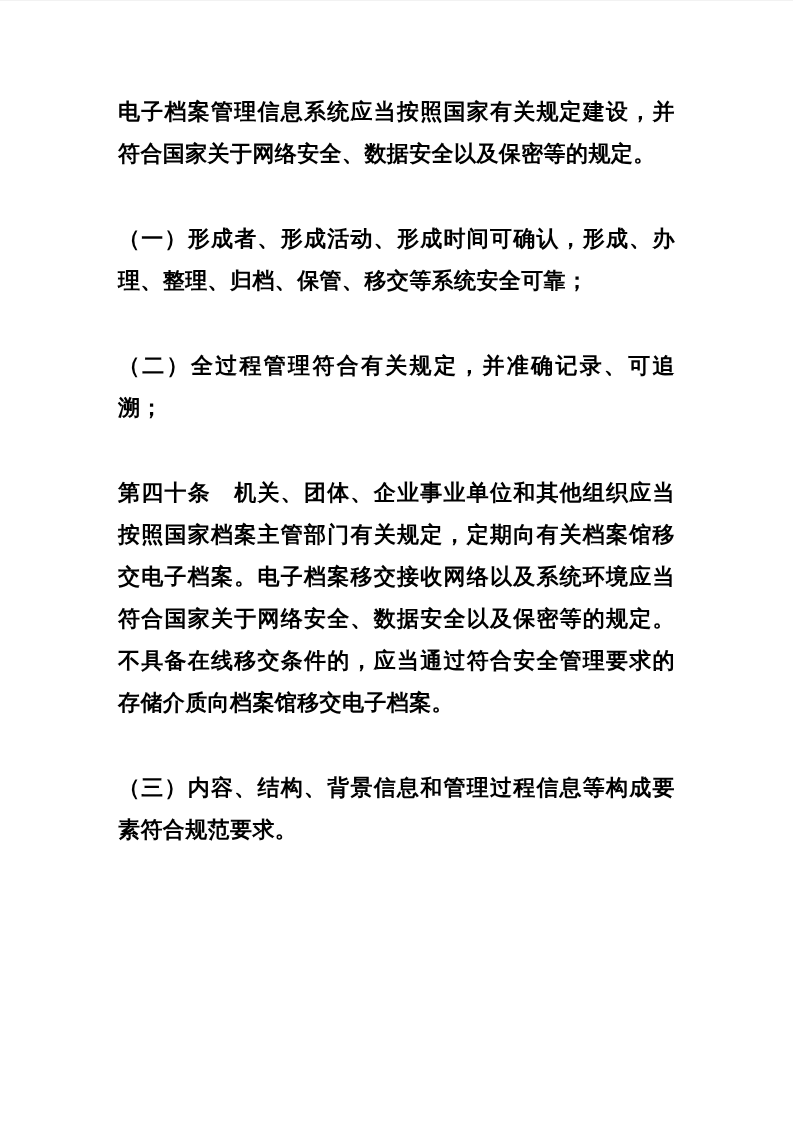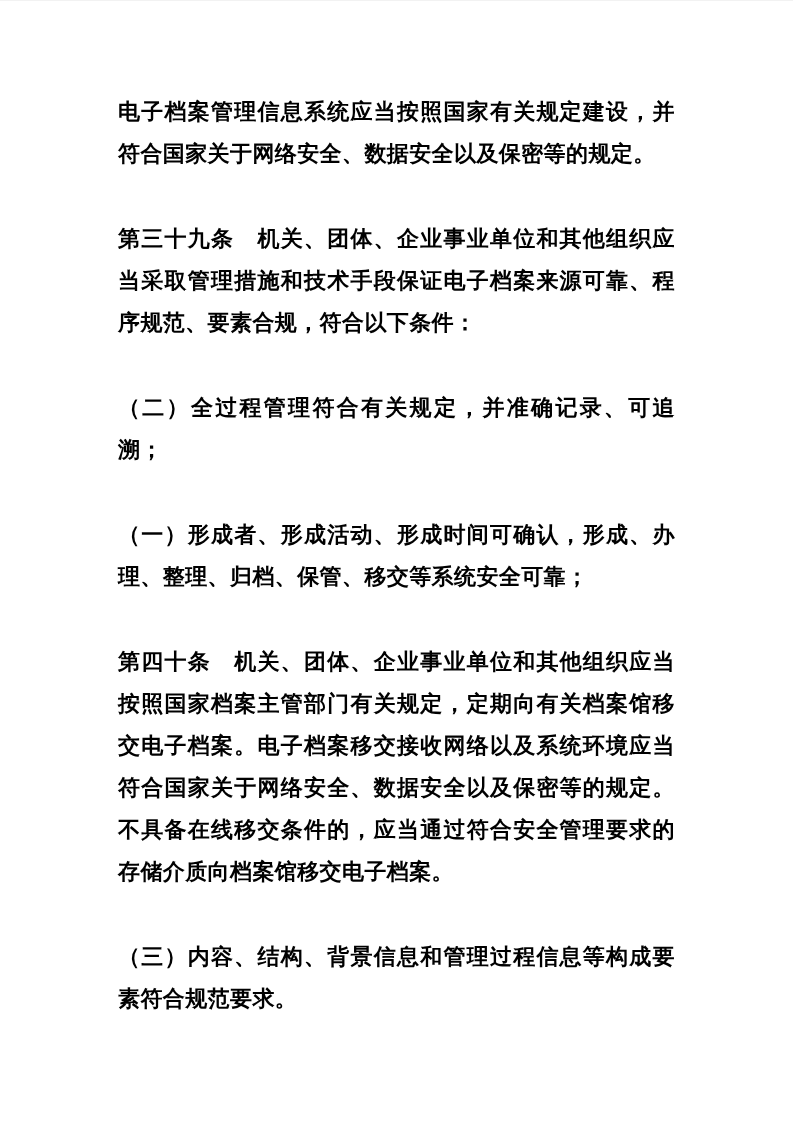--- a/index.html
+++ b/index.html
@@ -35,19 +35,18 @@
     .doc p:last-child {
       margin-bottom: 0;
     }
   </style>
 </head>
 <body>
 
 <div class="page">
   <div class="doc">
     <p>电子档案管理信息系统应当按照国家有关规定建设，并符合国家关于网络安全、数据安全以及保密等的规定。</p>
-    <p>第三十九条　机关、团体、企业事业单位和其他组织应当采取管理措施和技术手段保证电子档案来源可靠、程序规范、要素合规，符合以下条件：</p>
+    <p>（一）形成者、形成活动、形成时间可确认，形成、办理、整理、归档、保管、移交等系统安全可靠；</p>
     <p>（二）全过程管理符合有关规定，并准确记录、可追溯；</p>
-    <p>（一）形成者、形成活动、形成时间可确认，形成、办理、整理、归档、保管、移交等系统安全可靠；</p>
     <p>第四十条　机关、团体、企业事业单位和其他组织应当按照国家档案主管部门有关规定，定期向有关档案馆移交电子档案。电子档案移交接收网络以及系统环境应当符合国家关于网络安全、数据安全以及保密等的规定。不具备在线移交条件的，应当通过符合安全管理要求的存储介质向档案馆移交电子档案。</p>
     <p>（三）内容、结构、背景信息和管理过程信息等构成要素符合规范要求。</p>
   </div>
 </div>
 
 </body></html>

